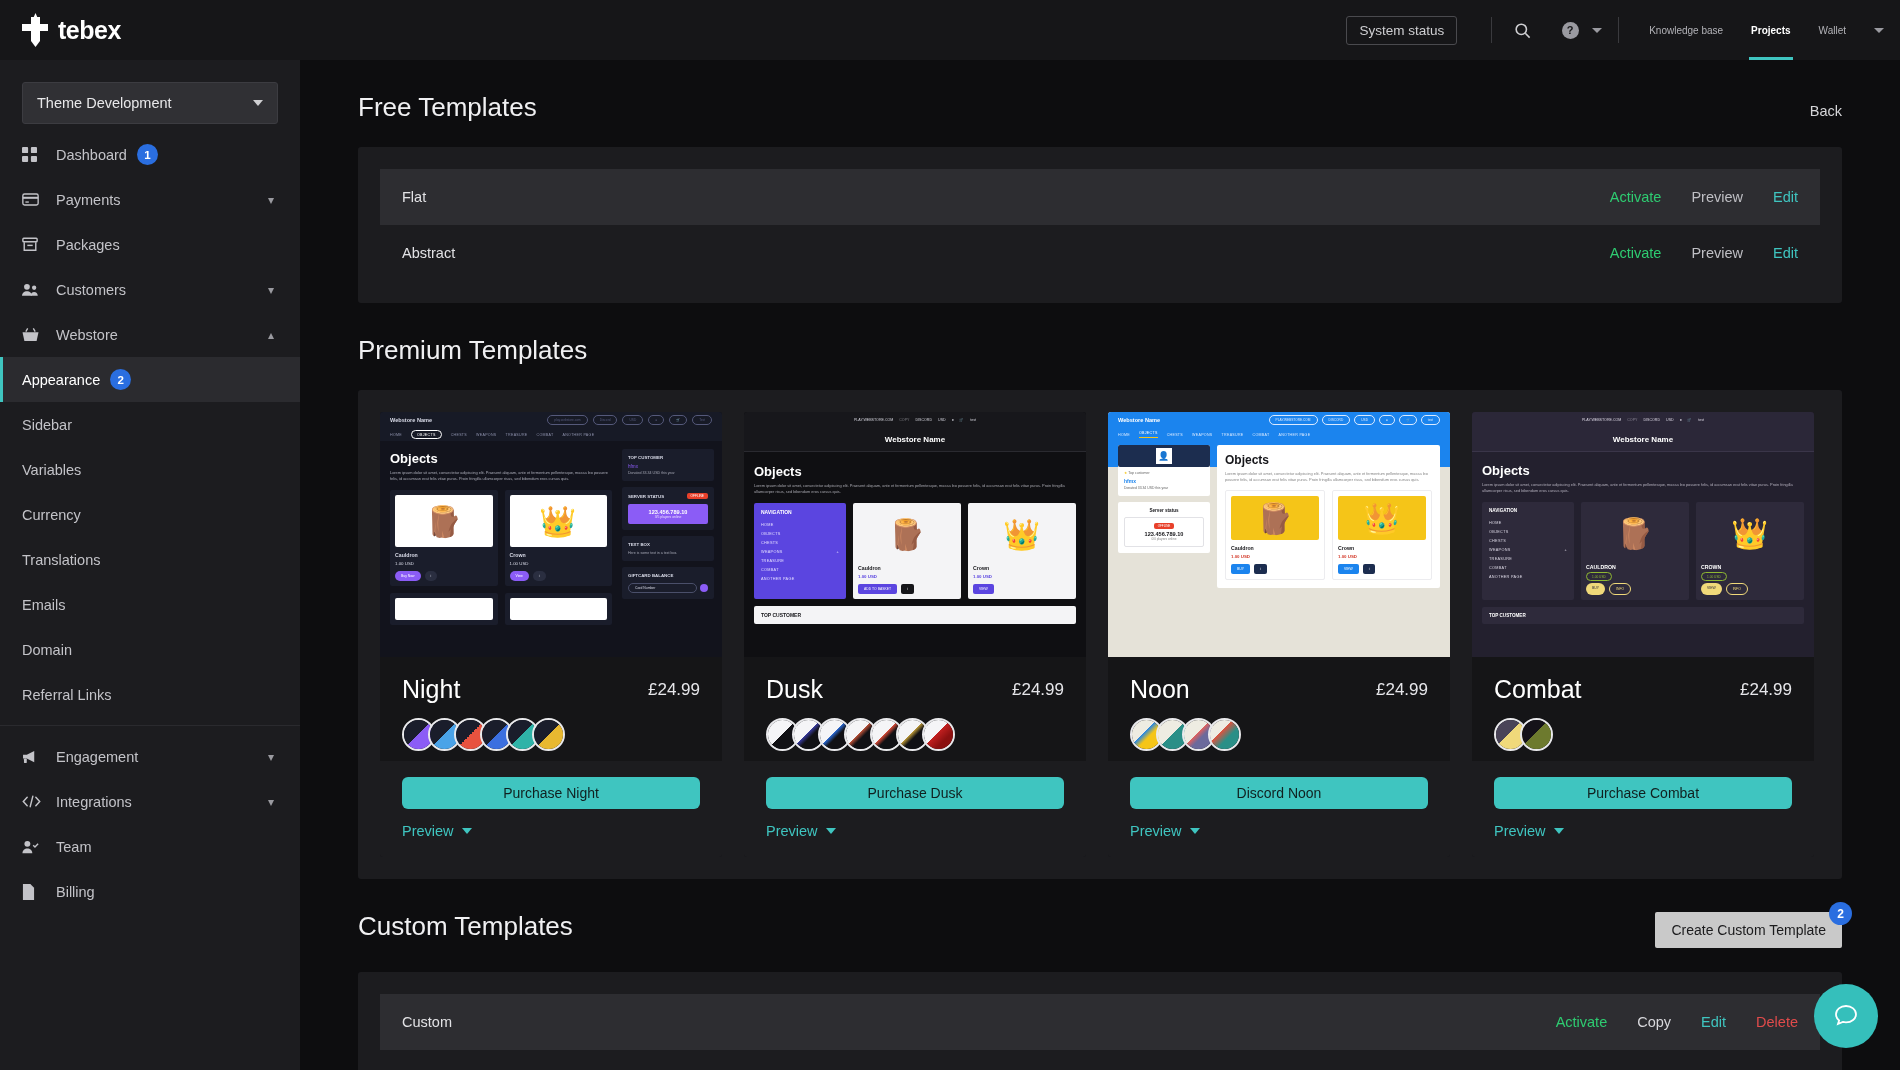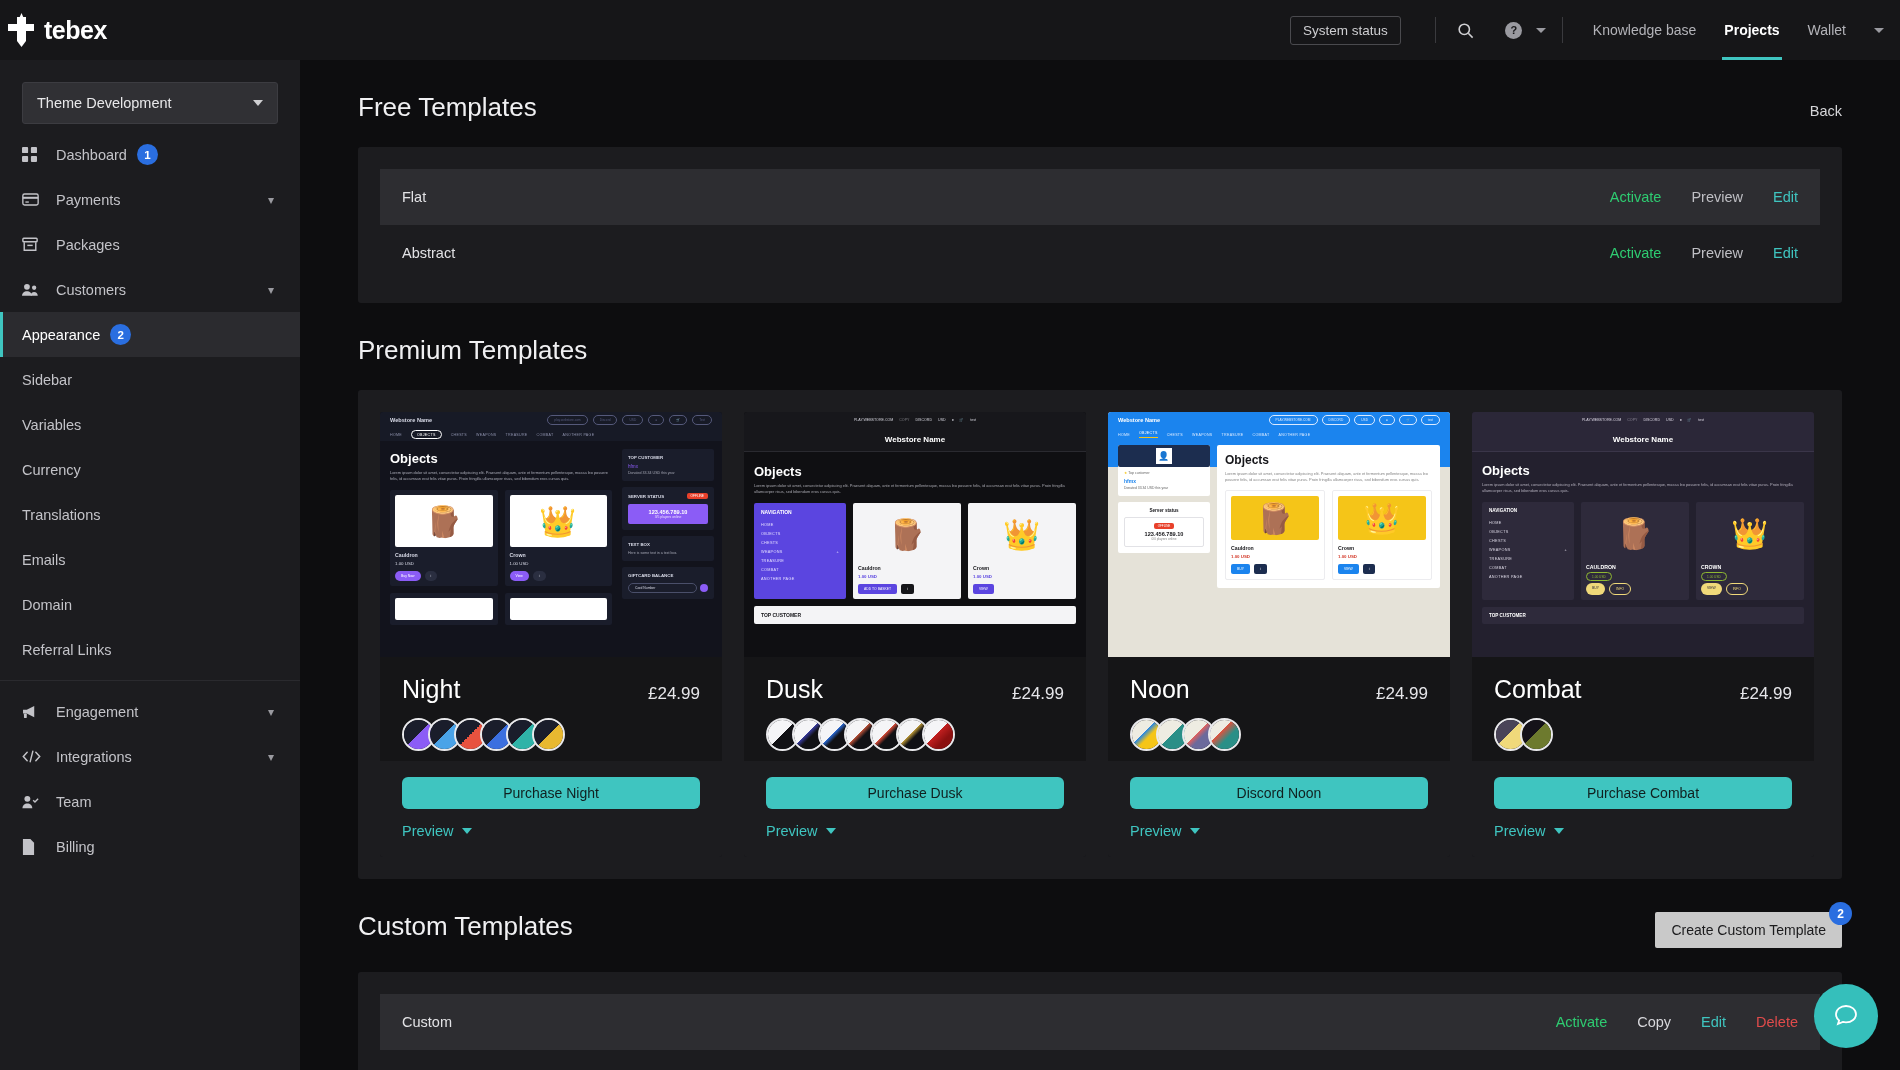--- a/index.html
+++ b/index.html
@@ -10,21 +10,21 @@
     color: #e8e8e8;
     overflow: hidden;
   }
 
   
   .topbar {
     position: absolute; top: 0; left: 0; width: 1900px; height: 60px;
     background: #161618;
     display: flex; align-items: center;
   }
-  .logo-wrap { width: 300px; display: flex; align-items: center; padding-left: 8px; gap: 10px; }
+  .logo-wrap { width: 300px; display: flex; align-items: center; padding-left: 22px; gap: 10px; }
   .logo-mark { width: 26px; height: 34px; position: relative; }
   .logo-mark .stem {
     position: absolute; left: 9px; top: 4px; width: 9px; height: 30px; background: #fff;
     clip-path: polygon(0 0, 100% 0, 100% 80%, 50% 100%, 0 80%);
   }
   .logo-mark .bar { position: absolute; left: 0; top: 11px; width: 26px; height: 7px; background: #fff; }
   .logo-mark .tip { position: absolute; left: 10px; top: 0; width: 7px; height: 8px; background: #fff;
     clip-path: polygon(50% 0, 100% 100%, 0 100%); }
   .logo-text { font-size: 25px; font-weight: 600; letter-spacing: -0.5px; color: #fff; }
 
@@ -34,21 +34,21 @@
     font-size: 13.5px; padding: 6px 12px; margin-right: 18px; background: transparent;
   }
   .vdiv { width: 1px; height: 26px; background: #3a3a3e; margin: 0 16px; }
   .icon-btn { width: 28px; height: 28px; display: flex; align-items: center; justify-content: center; }
   .help-circle {
     width: 17px; height: 17px; border-radius: 50%; background: #9a9aa0; color: #161618;
     font-size: 11px; font-weight: 700; display: flex; align-items: center; justify-content: center;
   }
   .caret { width: 0; height: 0; border-left: 5px solid transparent; border-right: 5px solid transparent;
            border-top: 5px solid #9a9aa0; margin-left: 8px; }
-  .navlink { font-size: 14px; color: #b3b3b8; padding: 0 14px; height: 60px; display: flex; align-items: center; position: relative; }
+  .navlink { font-size: 10px; color: #b3b3b8; padding: 0 14px; height: 60px; display: flex; align-items: center; position: relative; }
   .navlink.active { color: #fff; font-weight: 600; }
   .navlink.active:after {
     content: ""; position: absolute; bottom: 0; left: 12px; right: 12px; height: 3px; background: #3fc5c0;
   }
 
   
   .sidebar {
     position: absolute; top: 60px; left: 0; width: 300px; height: 1010px;
     background: #1c1c1f;
   }
@@ -97,21 +97,21 @@
   .a-preview  { color: #bfbfc4; }
   .a-edit     { color: #3fc5c0; }
   .a-copy     { color: #d8d8dc; }
   .a-delete   { color: #e04b4b; }
 
   
   .cards { display: flex; gap: 22px; padding: 0 0; }
   .card { width: 342px; background: #151517; border-radius: 3px; overflow: hidden; }
   .thumb { height: 245px; overflow: hidden; position: relative; }
   .card-body { padding: 18px 22px 10px 22px; background: #151517; }
-  .card-row1 { display: flex; align-items: flex-end; gap: 24px; }
+  .card-row1 { display: flex; align-items: center; gap: 24px; }
   .card-name { font-size: 25px; color: #fff; }
   .card-price { margin-left: auto; font-size: 17px; color: #e6e6ea; }
   .swatches { display: flex; margin-top: 14px; }
   .sw { width: 33px; height: 33px; border-radius: 50%; border: 2px solid #e9e9ec; margin-right: -7px; overflow: hidden; position: relative; }
   .sw i { position: absolute; inset: 0; display: block; }
   .card-foot { background: #1c1c1f; padding: 16px 22px 18px 22px; }
   .buy-btn {
     display: block; width: 100%; height: 32px; background: #3fc5c0; color: #10201f;
     border: none; border-radius: 6px; font-size: 14px; font-family: inherit;
   }
@@ -237,20 +237,30 @@
           <circle cx="5.5" cy="4" r="3.2"></circle>
           <path d="M0 14c0-3.2 2.4-5.2 5.5-5.2S11 10.8 11 14z"></path>
           <circle cx="13.5" cy="5" r="2.4"></circle>
           <path d="M9.5 14c0-2.6 1.8-4.2 4-4.2s4 1.6 4 4.2z"></path>
         </svg>
     </span>
     <span>Customers</span>
     <span class="chev">▾</span>
   </div>
 
+  <div class="sb-item">
+    <span class="ic">
+      <svg width="17" height="15" viewBox="0 0 18 16" fill="currentColor">
+          <path d="M6 1.5l-2 3.5M12 1.5l2 3.5" stroke="currentColor" stroke-width="1.4" fill="none"></path>
+          <path d="M0.5 5.5h17l-2 9.5h-13z"></path>
+        </svg>
+    </span>
+    <span>Webstore</span>
+    <span class="chev">▴</span>
+  </div>
 
   <div class="sb-item sub active">
     <span>Appearance</span>
     <span class="badge">2</span>
   </div>
   <div class="sb-item sub">
       <span>Sidebar</span>
     </div>
   <div class="sb-item sub">
       <span>Variables</span>

